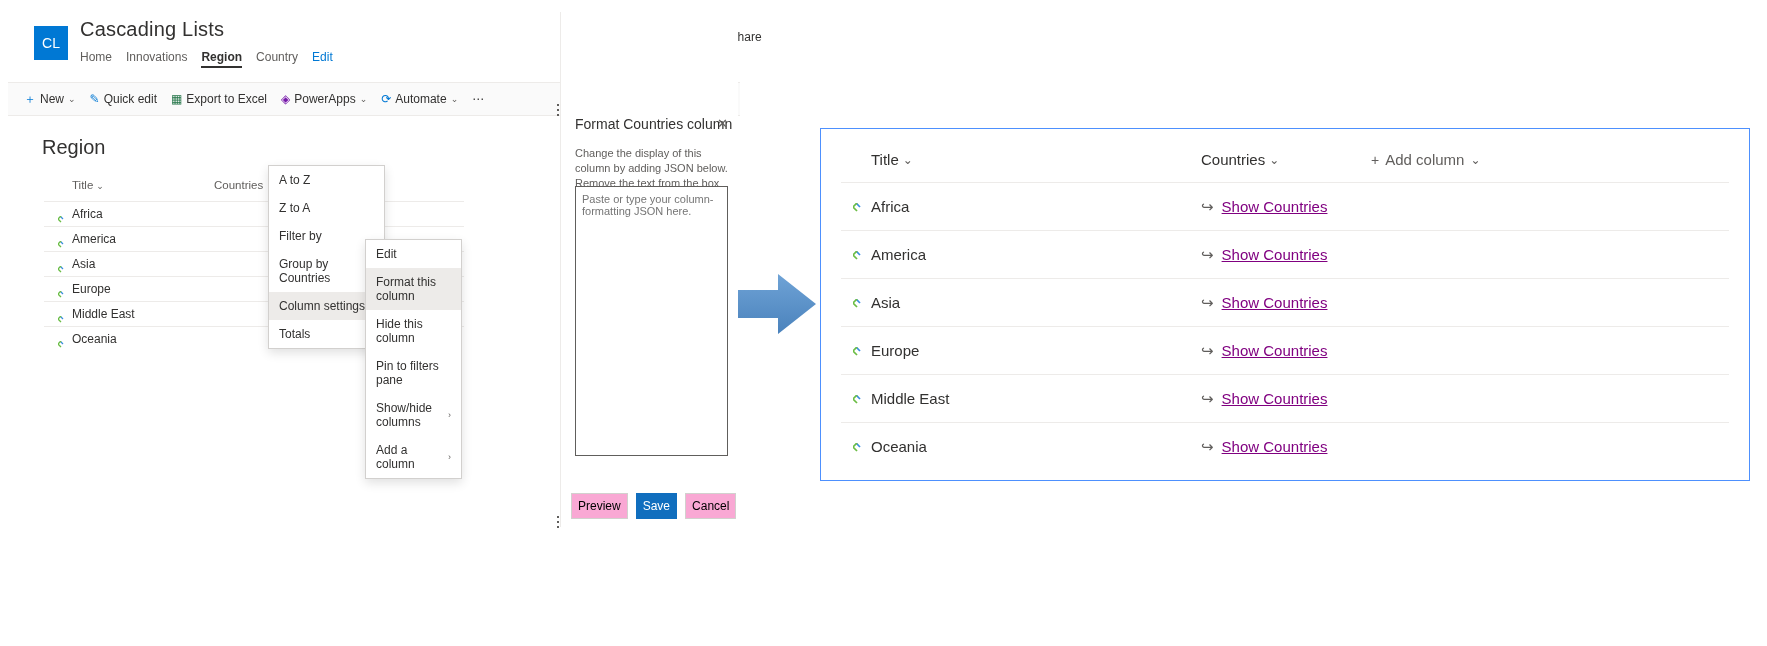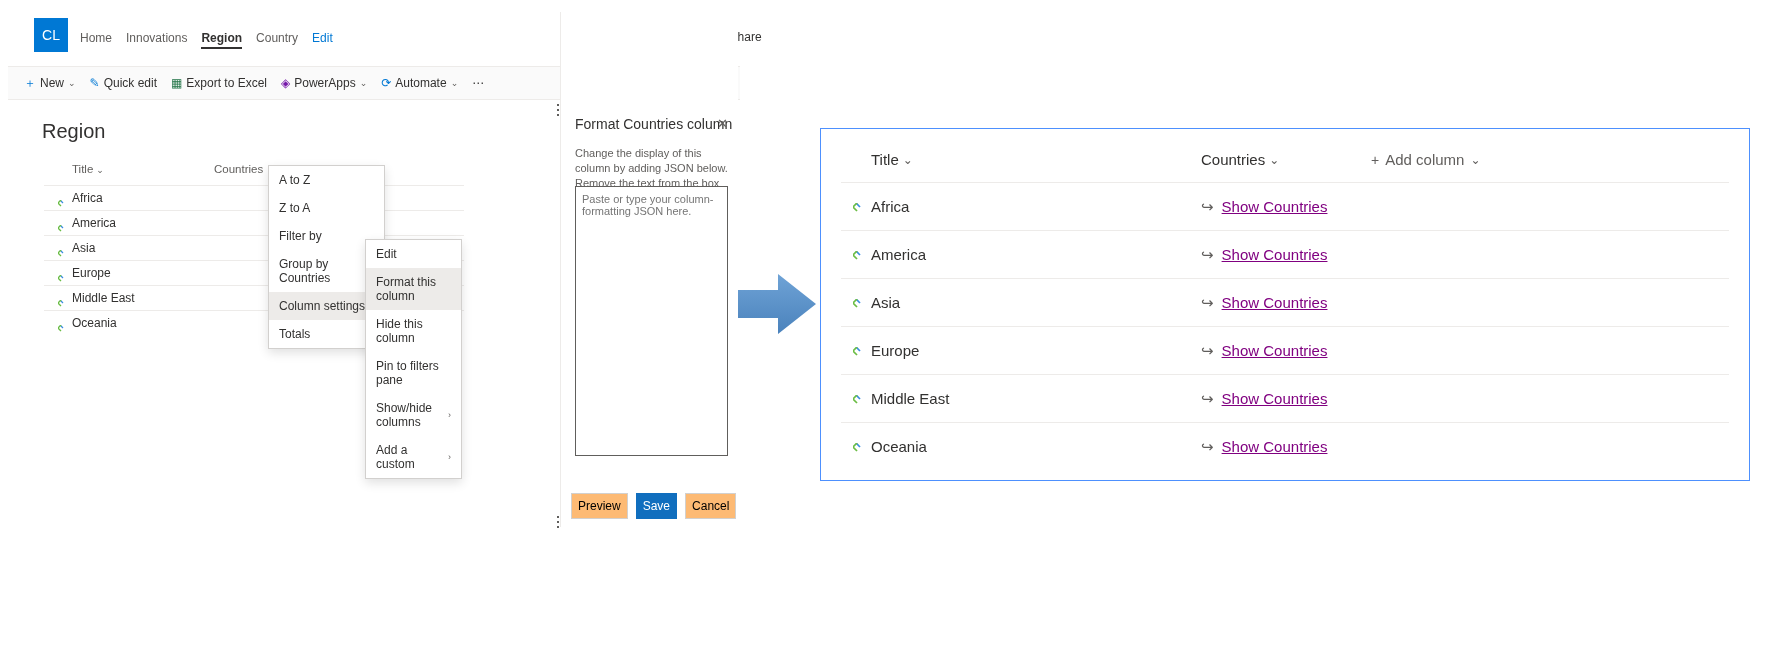--- a/index.html
+++ b/index.html
@@ -60,21 +60,21 @@
   .panel{position:absolute;left:560px;top:12px;width:178px;height:515px;border-left:1px solid var(--gray-200);background:#fff;z-index:3;}
   .panel-drag{position:absolute;left:-6px;top:68px;width:6px;height:60px;display:flex;flex-direction:column;justify-content:center;align-items:center;gap:3px;}
   .panel-drag span{width:2px;height:2px;background:var(--gray-600);}
   .panel-drag.bottom{top:480px;}
   .panel-title{position:absolute;top:104px;left:14px;font-size:14px;font-weight:400;color:var(--gray-800);}
   .panel-close{position:absolute;top:104px;right:10px;font-size:13px;color:var(--gray-600);cursor:pointer;}
   .panel-desc{position:absolute;top:134px;left:14px;right:10px;font-size:11px;color:var(--gray-600);line-height:1.35;}
   .panel-desc a{color:var(--sp-blue);text-decoration:none;}
   .panel-textarea{position:absolute;top:174px;left:14px;right:10px;height:270px;border:1px solid var(--gray-600);font-family:inherit;font-size:11px;color:var(--gray-600);padding:6px;resize:none;}
   .panel-buttons{position:absolute;bottom:8px;left:10px;right:10px;display:flex;gap:8px;}
-  .panel-buttons button{flex:1;height:26px;font-size:12px;border:1px solid var(--gray-300);background:#fdba74;cursor:pointer;}
+  .panel-buttons button{flex:1;height:26px;font-size:12px;border:1px solid var(--gray-300);background:#f9a8d4;cursor:pointer;}
   .panel-buttons button.primary{background:var(--sp-blue-dark);color:#fff;border-color:var(--sp-blue-dark);}
   
   .big-arrow{position:absolute;left:730px;top:270px;}
   
   .result{position:absolute;left:820px;top:128px;width:930px;border:1px solid #4d90fe;padding:14px 20px 10px 20px;}
   .r-head{display:flex;align-items:center;color:var(--gray-800);font-size:15px;padding:8px 0 14px 30px;}
   .r-col-title{flex:0 0 330px;display:flex;align-items:center;gap:4px;}
   .r-col-countries{flex:0 0 170px;display:flex;align-items:center;gap:4px;}
   .r-col-add{flex:1;color:var(--gray-600);display:flex;align-items:center;gap:6px;}
   .r-head .chev2{font-size:12px;color:var(--gray-600);}
@@ -86,20 +86,21 @@
   .share-arrow{color:var(--gray-600);}
   .plus{font-size:14px;color:var(--gray-600);}
 </style>
 </head>
 <body>
 
 <div class="sp">
   <div class="site-header">
     <div class="site-logo">CL</div>
     <div class="site-titleblock">
+      <div class="site-title">Cascading Lists</div>
       <nav class="site-nav">
         <a href="#">Home</a>
         <a href="#">Innovations</a>
         <a href="#" class="active">Region</a>
         <a href="#">Country</a>
         <a href="#" class="edit">Edit</a>
       </nav>
     </div>
   </div>
   <div class="header-actions">
@@ -239,21 +240,21 @@
         <span>Hide this column</span>
       </div>
       <div class="mi">
         <span>Pin to filters pane</span>
       </div>
       <div class="mi">
         <span>Show/hide columns</span>
         <span class="chev">›</span>
       </div>
       <div class="mi">
-        <span>Add a custom</span>
+        <span>Add a column</span>
         <span class="chev">›</span>
       </div>
     </div>
 </div>
 
 <div class="panel">
   <div class="panel-drag">
       <span></span>
       <span></span>
       <span></span>

